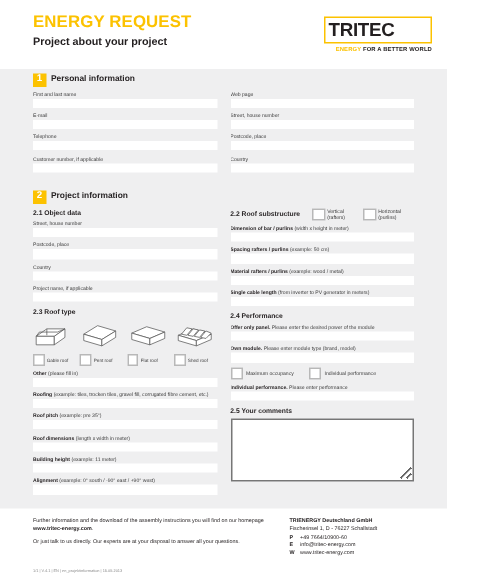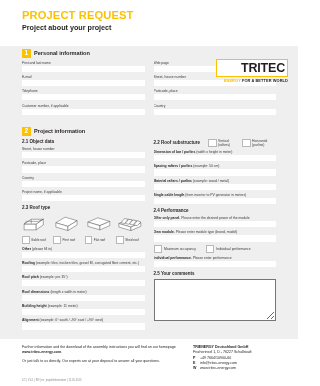--- a/index.html
+++ b/index.html
@@ -5,21 +5,21 @@
   html,body{margin:0;padding:0;background:#fff;}
   body{width:298px;height:386px;overflow:hidden;
        font-family:"Liberation Sans",sans-serif;color:#231f20;}
   .page{position:relative;width:298px;height:386px;background:#fff;}
 
   
   .header{position:relative;height:46px;padding:9px 14px 0 22px;box-sizing:border-box;}
   .title{font-size:11.2px;font-weight:bold;color:#fcc200;letter-spacing:.1px;line-height:12px;}
   .subtitle{font-size:7.2px;font-weight:bold;color:#231f20;margin-top:2.5px;line-height:8px;}
   .logo{position:absolute;right:10px;top:11px;width:72px;}
-  .logo-box{border:1.6px solid #fcc200;padding:1.5px 2px 1px;text-align:right;background:#fff;margin-top:48px;}
+  .logo-box{border:1.6px solid #fcc200;padding:1.5px 2px 1px;text-align:left;background:#fff;}
   .logo-word{font-size:12.5px;font-weight:bold;letter-spacing:-.2px;line-height:13px;color:#231f20;}
   .logo-tag{margin-top:1.5px;font-size:3.9px;font-weight:bold;line-height:5px;letter-spacing:.1px;text-align:right;}
   .logo-tag .e{color:#fcc200;}
   .logo-tag .r{color:#231f20;}
 
   
   .band{background:#efeff0;padding:3px 22px 6px 22px;box-sizing:border-box;}
   .band.alt{background:#efeff0;}
   .sec-head{display:flex;align-items:center;gap:3.5px;margin:0 0 3px 0;}
   .sec-num{width:8.5px;height:8.5px;background:#fcc200;color:#fff;font-size:6.5px;
@@ -61,21 +61,21 @@
   .fright .ln{display:flex;gap:3px;}
   .fright .k{width:4px;font-weight:bold;flex:none;}
   .legal{position:absolute;left:22px;bottom:4px;font-size:2.6px;color:#8a8a8a;}
 </style>
 </head>
 <body>
 
 <div class="page">
 
   <div class="header">
-    <div class="title">PROJECT REQUEST</div>
+    <div class="title">ENERGY REQUEST</div>
     <div class="subtitle">Project about your project</div>
     <div class="logo">
       <div class="logo-box">
         <div class="logo-word">TRITEC</div>
       </div>
       <div class="logo-tag">
         <span class="e">ENERGY</span>
         <span class="r">FOR A BETTER WORLD</span>
       </div>
     </div>

